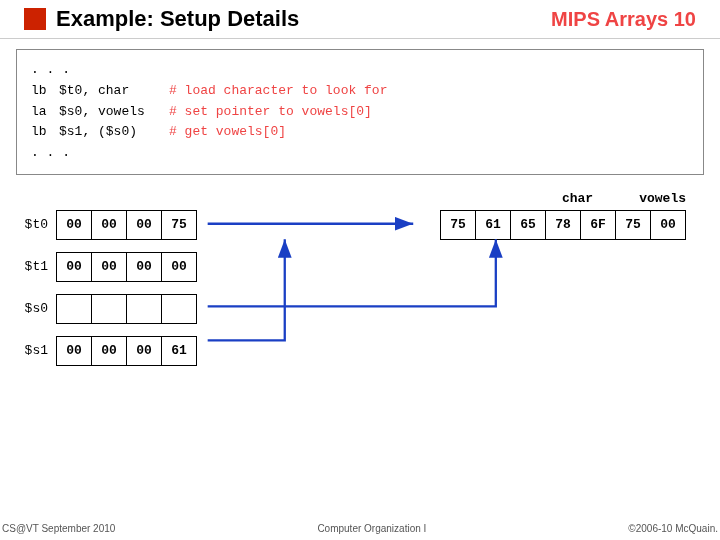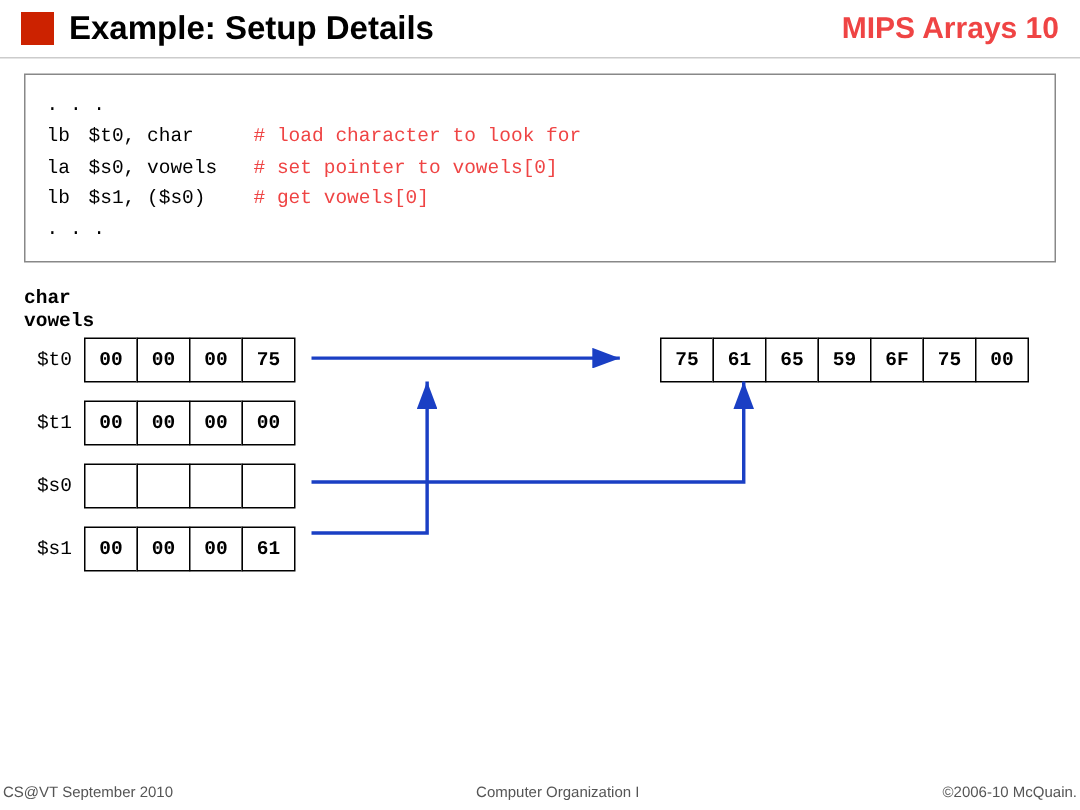--- a/index.html
+++ b/index.html
@@ -11,21 +11,21 @@
       font-family: Arial, sans-serif;
       overflow: hidden;
       position: relative;
     }
 
     
     .header {
       display: flex;
       align-items: center;
       background: #fff;
-      padding: 6px 14px;
+      padding: 6px 24px;
       border-bottom: 1px solid #ccc;
     }
     .header-icon {
       width: 22px;
       height: 22px;
       background: #cc2200;
       margin-right: 10px;
       flex-shrink: 0;
     }
     .header-title {
@@ -76,21 +76,20 @@
 
     
     .labels-row {
       display: flex;
       justify-content: flex-end;
       padding-right: 18px;
       margin-bottom: 4px;
       font-family: 'Courier New', Courier, monospace;
       font-size: 13px;
       font-weight: bold;
-      flex-direction: column;
     }
     .label-char {
       margin-right: 46px;
     }
 
     
     .reg-row {
       display: flex;
       align-items: center;
       margin-bottom: 12px;
@@ -224,21 +223,21 @@
         <div class="cell">00</div>
         <div class="cell">00</div>
         <div class="cell">00</div>
         <div class="cell">75</div>
       </div>
 
       <div class="vowels-group">
         <div class="vowel-cell">75</div>
         <div class="vowel-cell">61</div>
         <div class="vowel-cell">65</div>
-        <div class="vowel-cell">59</div>
+        <div class="vowel-cell">78</div>
         <div class="vowel-cell">6F</div>
         <div class="vowel-cell">75</div>
         <div class="vowel-cell">00</div>
       </div>
     </div>
 
     <div class="reg-row">
       <span class="reg-name">$t1</span>
       <div class="cell-group">
         <div class="cell">00</div>

